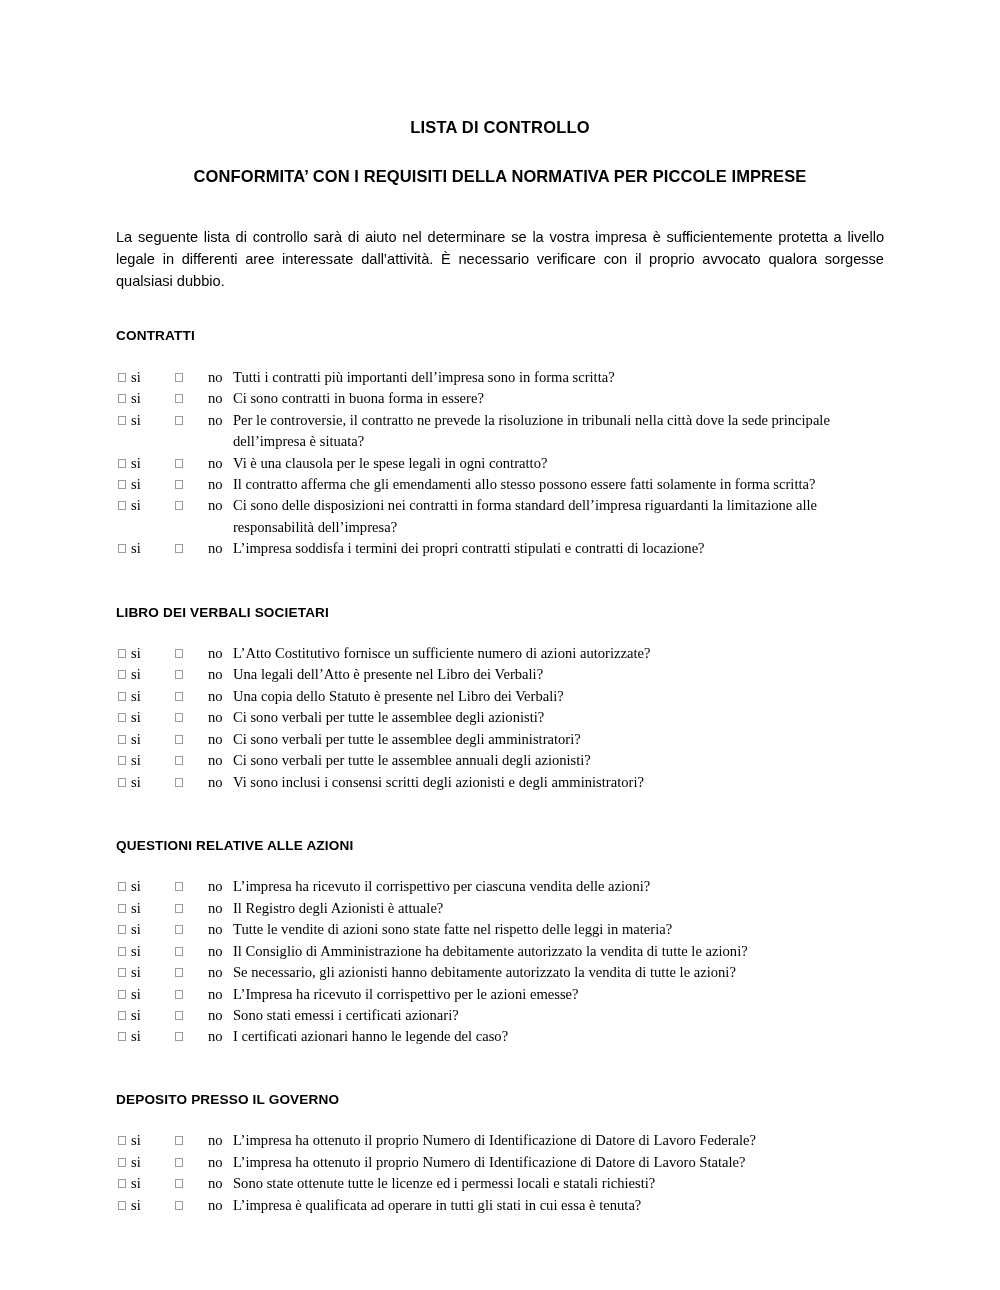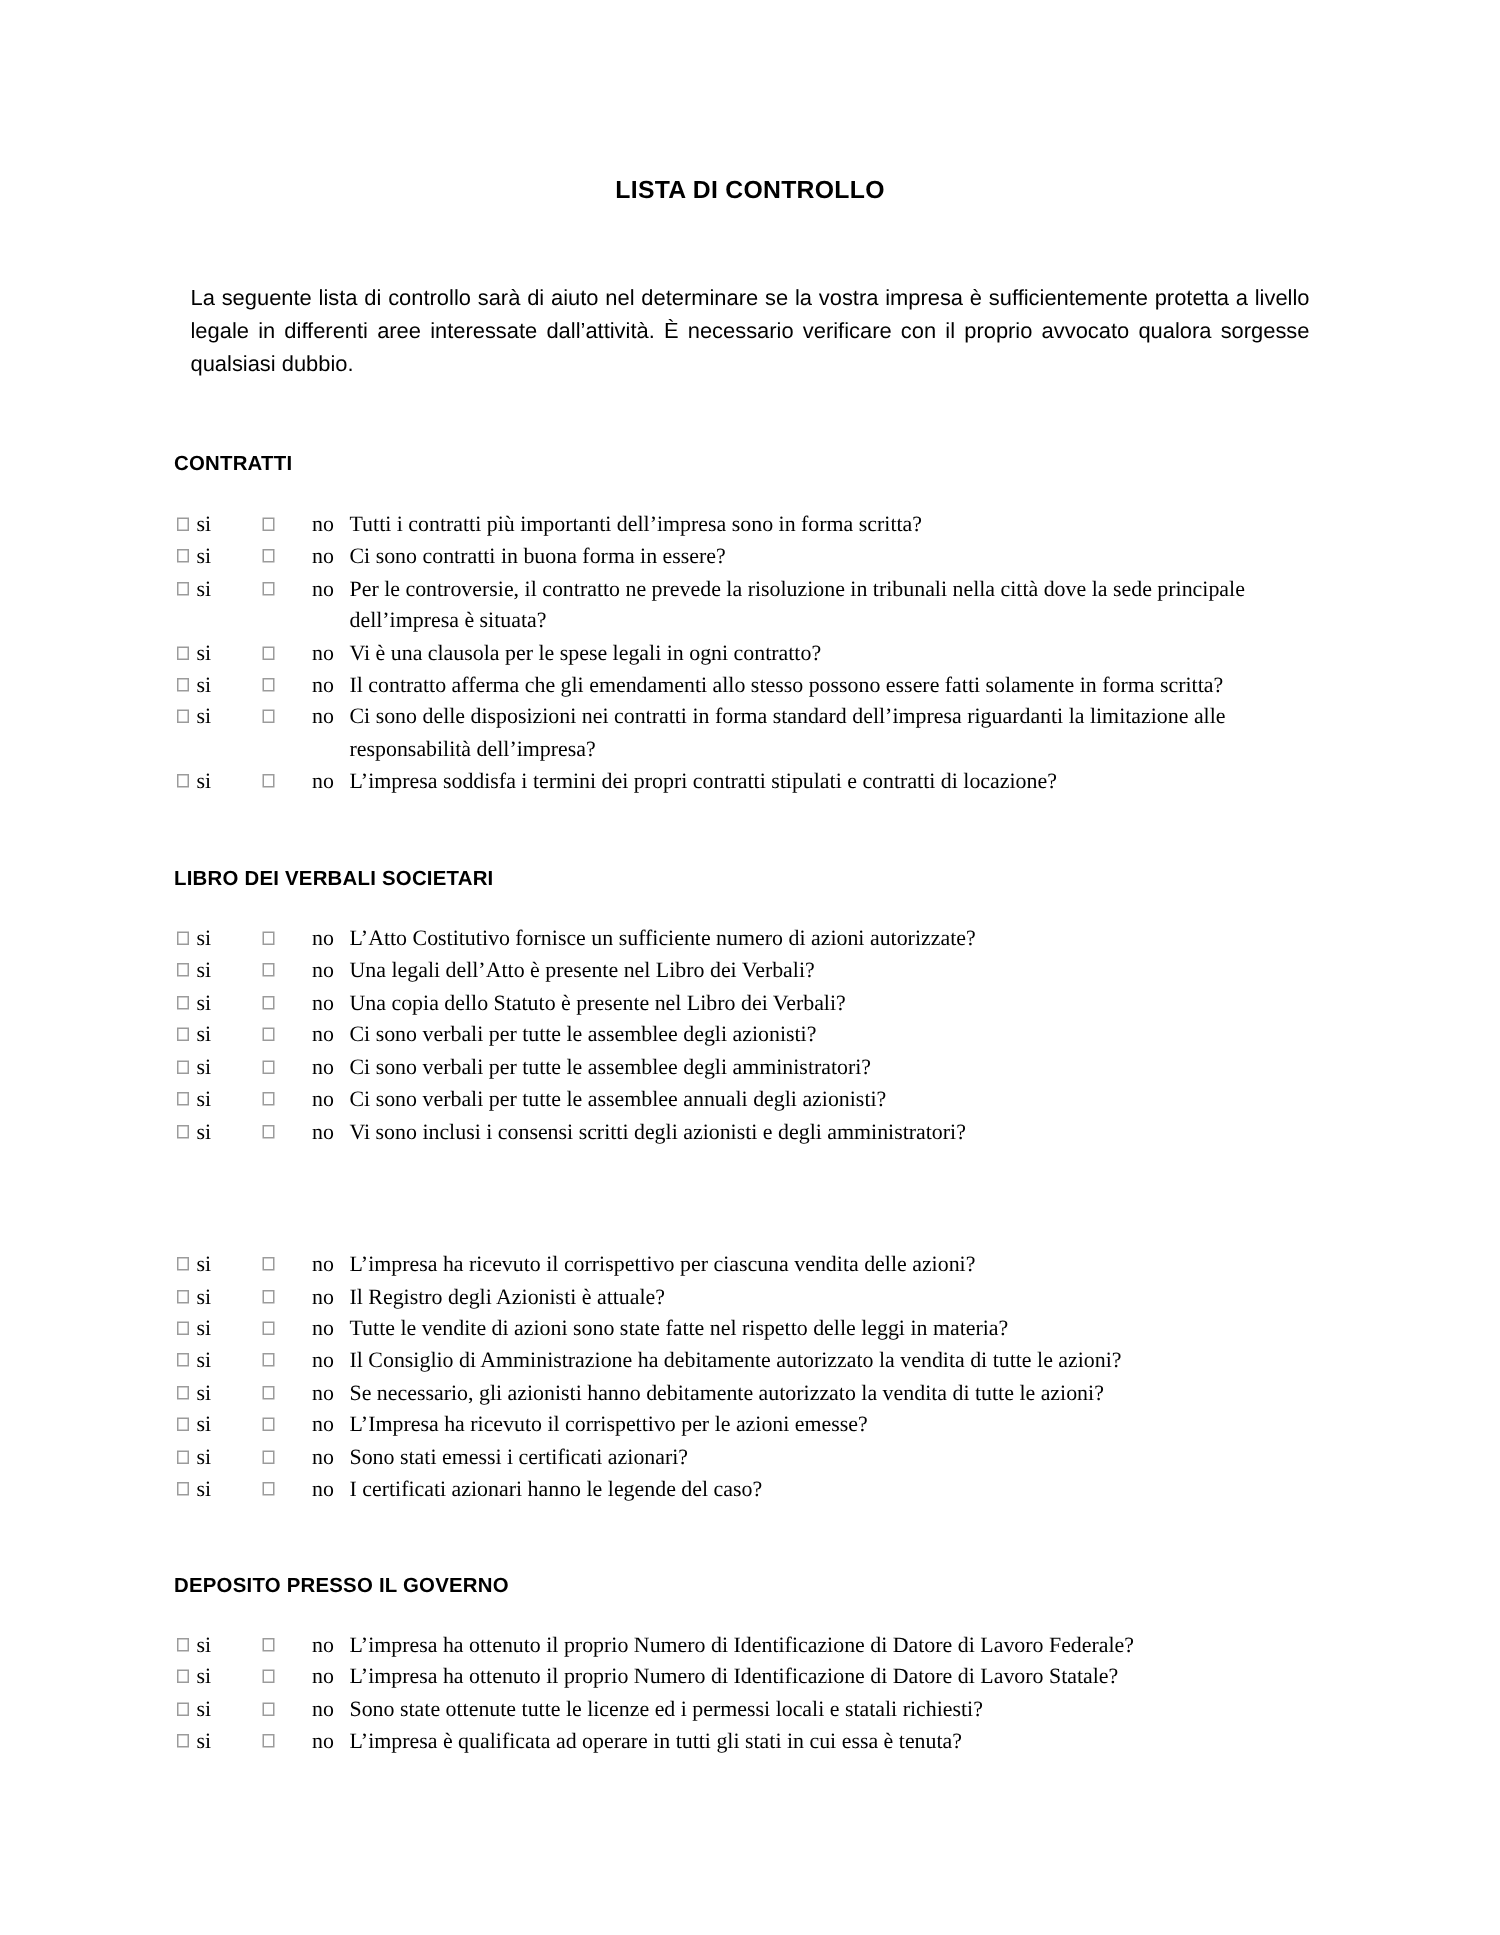--- a/index.html
+++ b/index.html
@@ -40,21 +40,21 @@
     font-weight: bold;
     letter-spacing: 0.1px;
     margin: 0;
     padding-top: 30px;
     line-height: 1.15;
     white-space: nowrap;
   }
 
   
   .intro {
-    margin: 11px;
+    margin: 0;
     padding-top: 40px;
     font-size: 14.6px;
     line-height: 1.52;
     text-align: justify;
     text-justify: inter-word;
   }
 
   
   .section {
     margin: 0;
@@ -112,20 +112,21 @@
     padding-left: 1px;
   }
 </style>
 </head>
 <body>
 
 <div class="page">
 
   <h1 class="doc-title">LISTA DI CONTROLLO</h1>
 
+  <h2 class="doc-subtitle">CONFORMITA’ CON I REQUISITI DELLA NORMATIVA PER PICCOLE IMPRESE</h2>
 
   <p class="intro">La seguente lista di controllo sarà di aiuto nel determinare se la vostra impresa è sufficientemente protetta a livello legale in differenti aree interessate dall’attività. È necessario verificare con il proprio avvocato qualora sorgesse qualsiasi dubbio.</p>
 
   <div id="sections-root">
       <section class="section section-contratti">
         <h3 class="section-heading">CONTRATTI</h3>
         <ul class="qlist">
           <li class="qrow">
             <span class="opt opt-si">
               <span class="checkbox"></span>
@@ -281,20 +282,21 @@
             </span>
             <span class="opt opt-no">
               <span class="checkbox"></span>
               <span class="opt-label">no</span>
             </span>
             <span class="qtext">Vi sono inclusi i consensi scritti degli azionisti e degli amministratori?</span>
           </li>
         </ul>
       </section>
       <section class="section section-azioni">
+        <h3 class="section-heading">QUESTIONI RELATIVE ALLE AZIONI</h3>
         <ul class="qlist">
           <li class="qrow">
             <span class="opt opt-si">
               <span class="checkbox"></span>
               <span class="opt-label">si</span>
             </span>
             <span class="opt opt-no">
               <span class="checkbox"></span>
               <span class="opt-label">no</span>
             </span>

